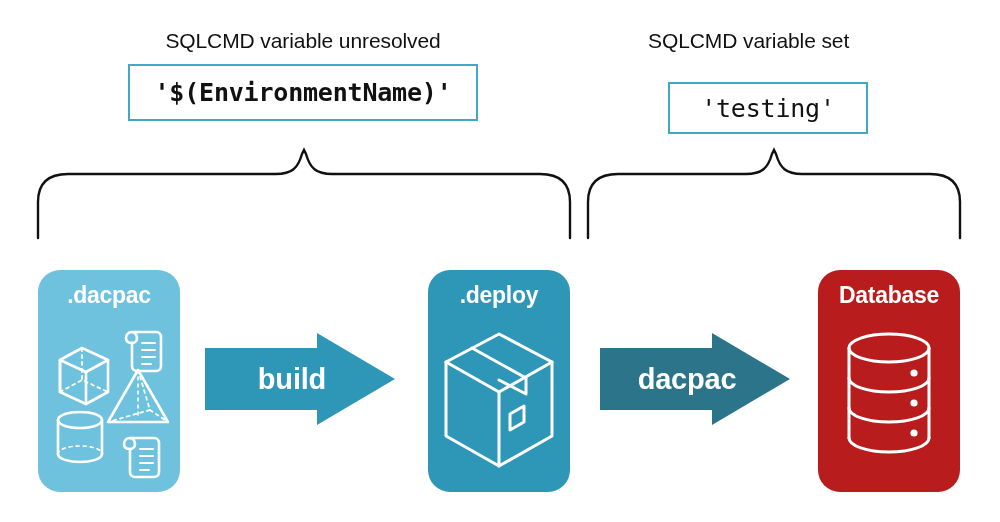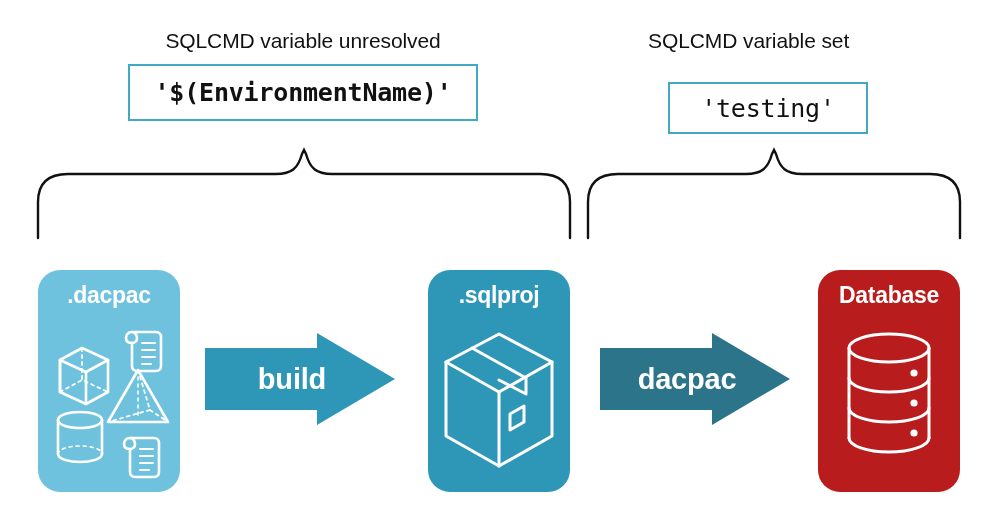--- a/index.html
+++ b/index.html
@@ -200,21 +200,21 @@
   </div>
 
   <div class="arrow-wrap" id="arrow-build">
     <svg width="200" height="92" viewBox="0 0 200 92">
       <path d="M 0 15 L 112 15 L 112 0 L 190 46 L 112 92 L 112 77 L 0 77 Z" fill="#2e97b8"></path>
     </svg>
     <div class="arrow-label">build</div>
   </div>
 
   <div class="stage-box" id="box-dacpac">
-    <div class="box-label">.sqlproj</div>
+    <div class="box-label">.deploy</div>
     <svg class="box-art" viewBox="0 0 142 172">
       <g fill="none" stroke="#ffffff" stroke-width="3" stroke-linecap="round" stroke-linejoin="round">
         <path d="M 18 48 L 71 20 L 124 48 L 124 122 L 71 152 L 18 122 Z"></path>
         <path d="M 18 48 L 71 78 L 124 48"></path>
         <path d="M 71 78 L 71 152"></path>
         <path d="M 44 34 L 98 64 L 98 80 L 71 66"></path>
         <path d="M 82 100 L 96 92 L 96 108 L 82 116 Z"></path>
       </g>
     </svg>
   </div>

